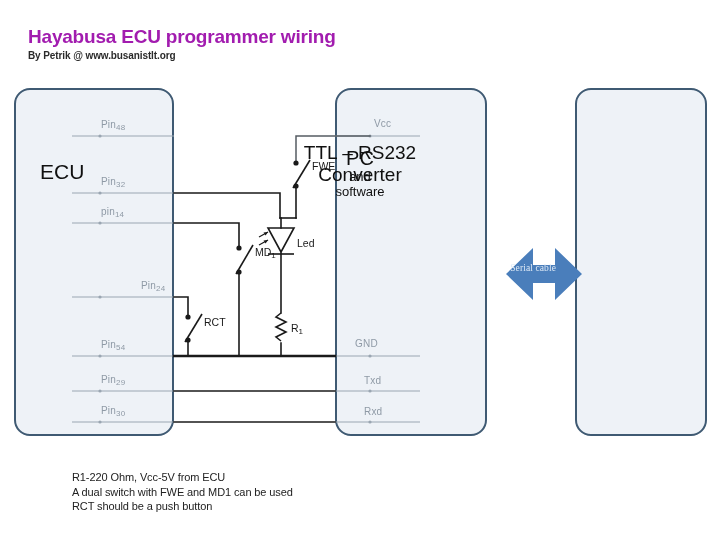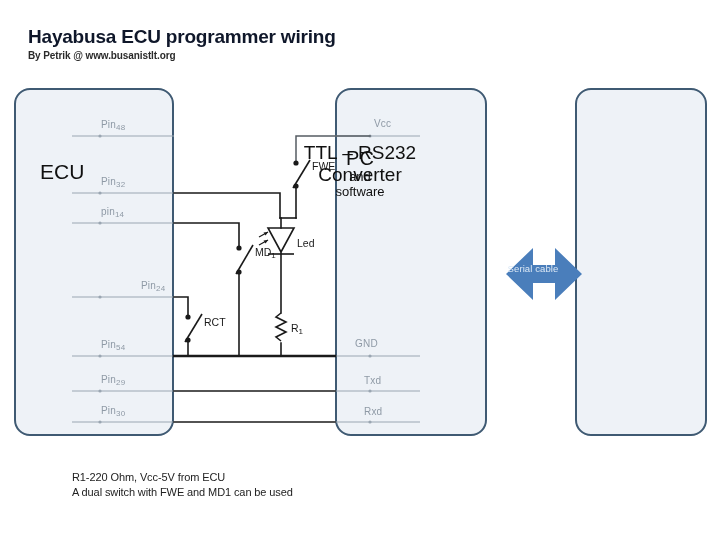--- a/index.html
+++ b/index.html
@@ -27,21 +27,21 @@
   
   #title-block {
     position: absolute;
     left: 28px;
     top: 26px;
     width: 420px;
   }
   #page-title {
     font-size: 19px;
     font-weight: bold;
-    color: #0f172a;
+    color: #a21caf;
     letter-spacing: -0.2px;
     line-height: 22px;
     white-space: nowrap;
   }
   #page-subtitle {
     font-size: 10px;
     font-weight: bold;
     color: #2b2b2b;
     margin-top: 2px;
     letter-spacing: -0.1px;
@@ -108,28 +108,29 @@
     position: absolute;
     left: 0; top: 0;
     width: 720px;
     height: 540px;
     pointer-events: none;
   }
 
   
   #arrow-label {
     position: absolute;
-    left: 489px;
+    left: 468px;
     top: 263px;
     width: 88px;
-    text-align: center;
+    text-align: right;
     font-size: 9.5px;
     color: #dce8f5;
     letter-spacing: 0.1px;
     white-space: nowrap;
+    font-family: Liberation Serif, serif;
   }
 
   
   #footnotes {
     position: absolute;
     left: 52px;
     top: 470px;
     font-size: 11px;
     color: #222222;
     line-height: 14.5px;
@@ -291,15 +292,16 @@
     <g>
       <polygon points="487,271 509,271 509,288 536,262 509,236 509,253 487,253 487,236 460,262 487,288" fill="#4a7ebb" transform="translate(46,12)"></polygon>
     </g>
   </svg>
 
   <div id="arrow-label">Serial cable</div>
 
   <div id="footnotes">
     <div>R1-220 Ohm, Vcc-5V from ECU</div>
     <div>A dual switch with FWE and MD1 can be used</div>
+    <div>RCT should be a push button</div>
   </div>
 
 </div>
 
 </body></html>

